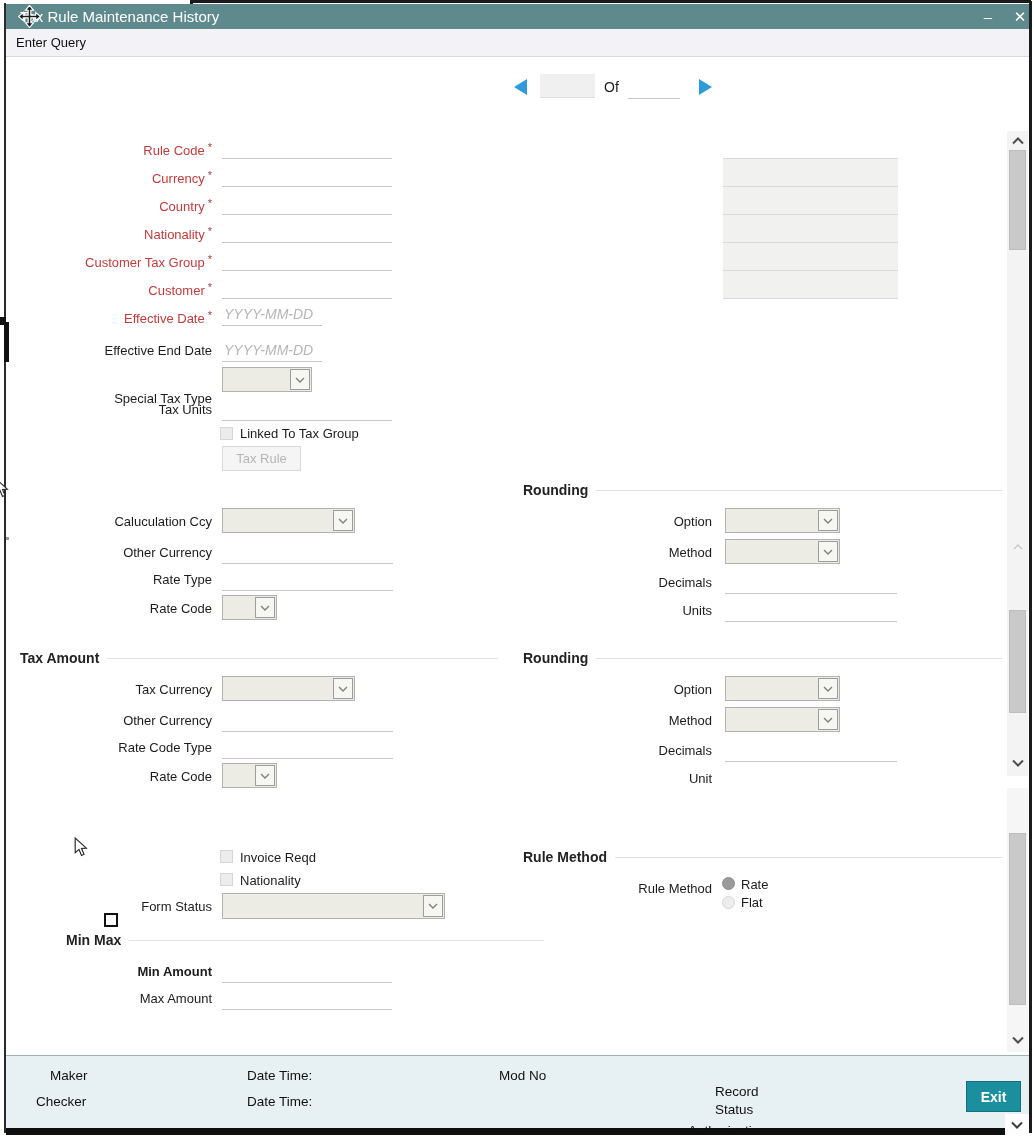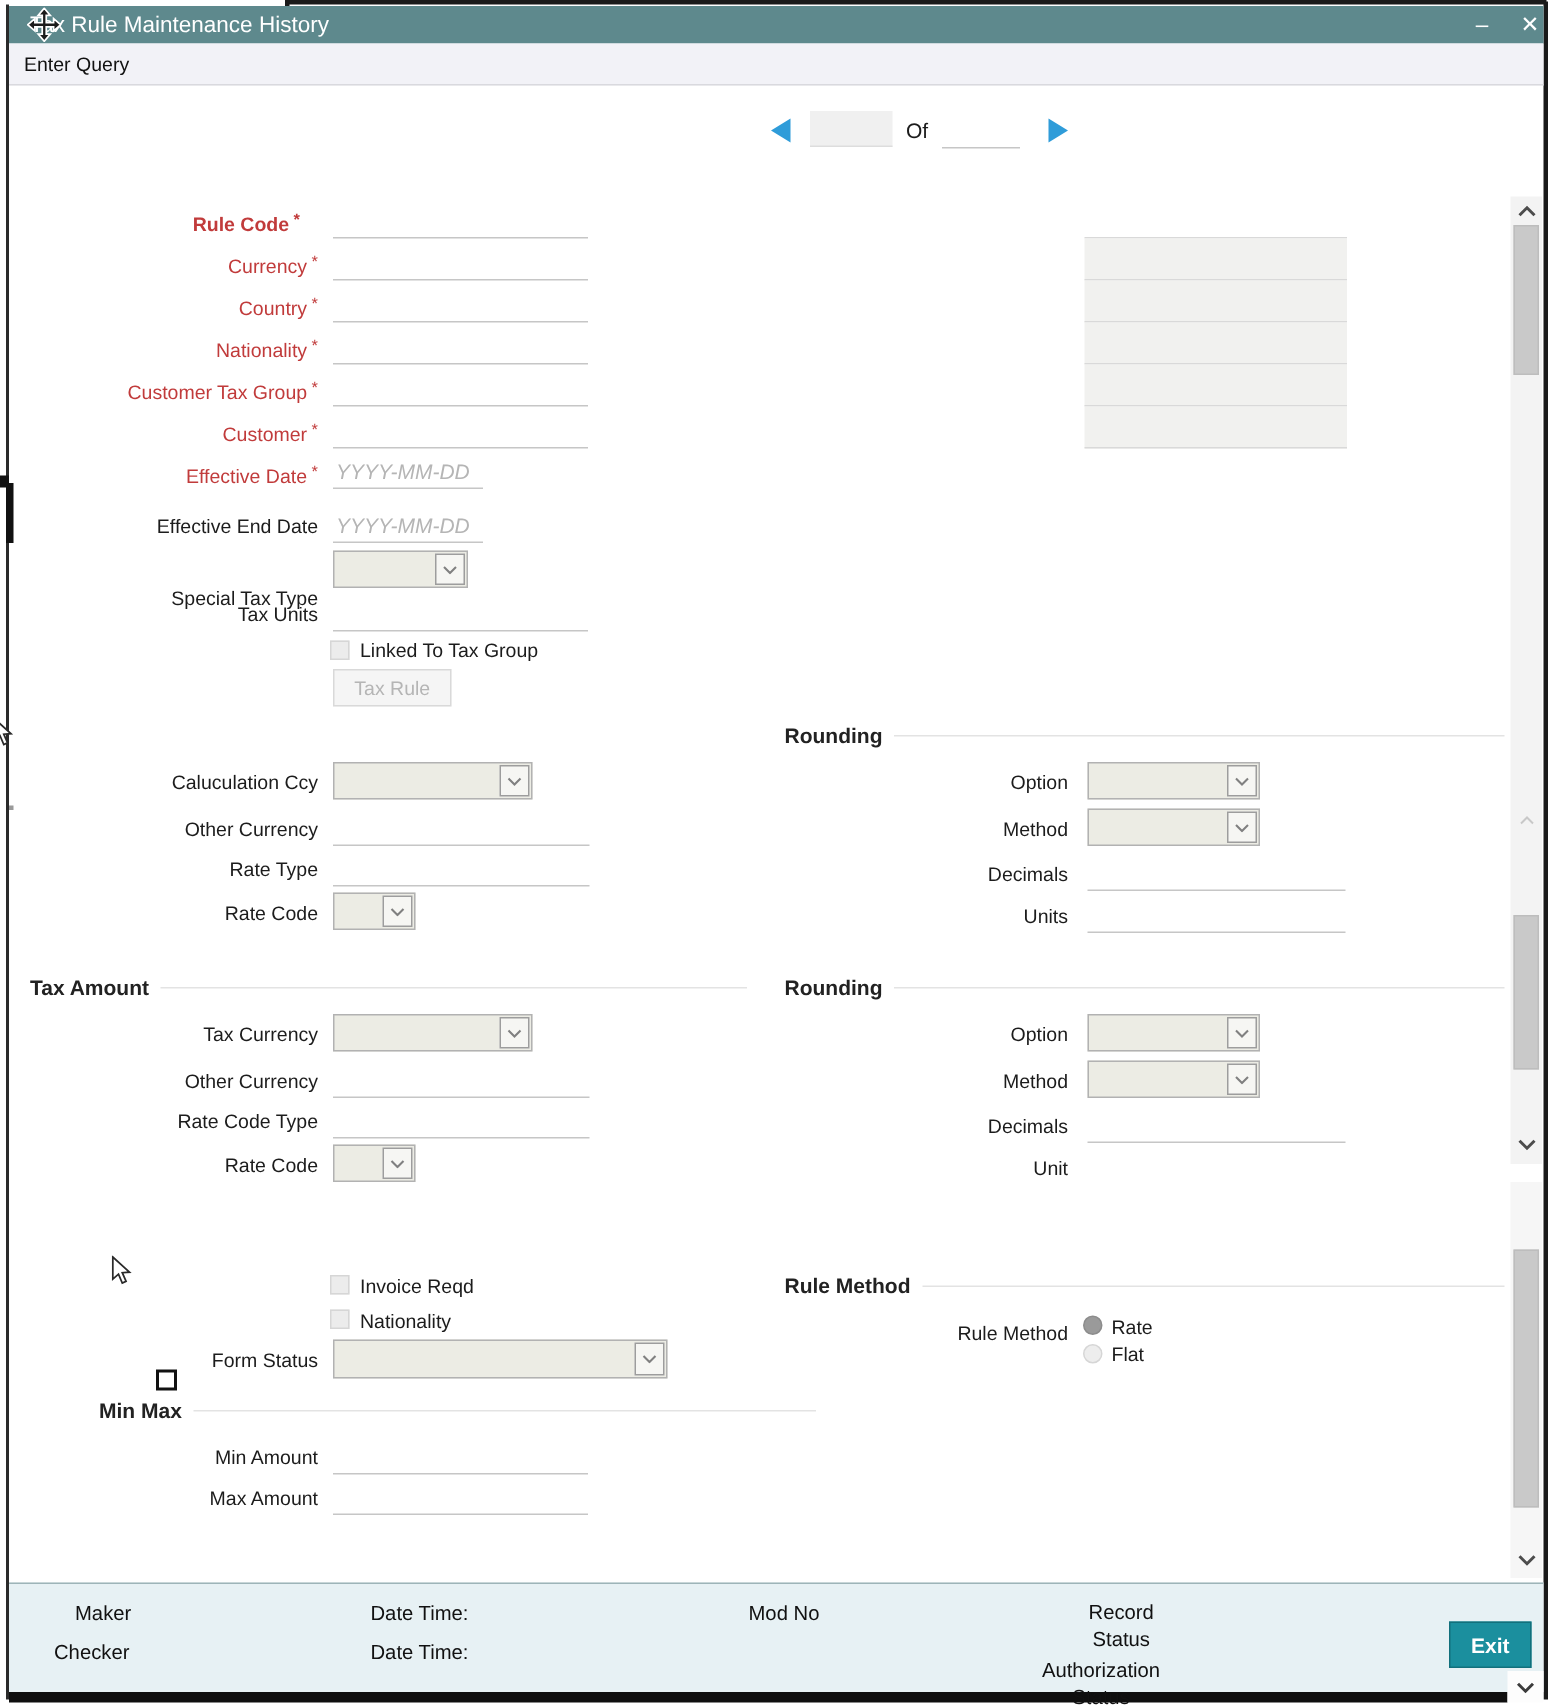--- a/index.html
+++ b/index.html
@@ -27,21 +27,21 @@
   .sb-arrow{position:absolute;left:1008px;width:19px;height:16px;display:flex;align-items:center;justify-content:center;}
   .titlebar{position:absolute;left:6px;top:4px;width:1023px;height:25px;background:#5e898d;}
   .title-txt{position:absolute;left:14px;top:0;line-height:25px;font-size:15px;color:#fff;white-space:nowrap;}
   .win-btn{position:absolute;top:0;width:24px;height:25px;color:#fff;font-size:15px;text-align:center;line-height:25px;cursor:default;}
   .toolbar{position:absolute;left:6px;top:29px;width:1023px;height:28px;background:#f2f2f7;border-bottom:1px solid #d9d9de;box-sizing:border-box;}
   .toolbar-txt{position:absolute;left:10px;top:0;line-height:27px;font-size:13px;color:#111;}
   .tri-l{width:0;height:0;border-top:8px solid transparent;border-bottom:8px solid transparent;border-right:13px solid #2f9cd9;}
   .tri-r{width:0;height:0;border-top:8px solid transparent;border-bottom:8px solid transparent;border-left:13px solid #2f9cd9;}
   .footer{position:absolute;left:6px;top:1055px;width:1023px;height:73px;background:#e7f1f4;border-top:1px solid #9db4b8;box-sizing:border-box;}
   .f-lbl{position:absolute;font-size:13.5px;color:#111;white-space:nowrap;}
-  .f-wrap{position:absolute;font-size:13.5px;color:#111;text-align:center;line-height:18px;}
+  .f-wrap{position:absolute;font-size:13.5px;color:#111;text-align:left;line-height:18px;margin-top:17px;}
   .exit-btn{position:absolute;left:966px;top:1081px;width:55px;height:31px;background:#1b8f9e;border:1px solid #12707c;
             color:#fff;font-weight:bold;font-size:14px;font-family:inherit;}
   .btn-dis{position:absolute;background:#f5f5f5;border:1px solid #d9d9d9;color:#b5b5b5;font-size:13px;font-family:inherit;}
 </style>
 </head>
 <body>
 
 <div class="screen">
 
   <div class="abs" style="left:190px;top:0;width:841px;height:3px;background:#1a1a1a;"></div>
@@ -71,21 +71,21 @@
   <div class="abs" style="left:514px;top:79px;">
       <div class="tri-l"></div>
     </div>
   <div class="abs" style="left:540px;top:74px;width:55px;height:23px;background:#f0f0f0;border-bottom:1px solid #ddd;"></div>
   <span class="lbl" style="left:604px;top:78px;font-size:14px;">Of</span>
   <div class="ul-input" style="left:628px;top:76px;width:52px;"></div>
   <div class="abs" style="left:699px;top:79px;">
       <div class="tri-r"></div>
     </div>
 
-  <div class="lbl r req" style="left:8px;top:138px;width:192px;font-weight:bold;"><span>Rule Code</span><span class="star">*</span></div>
+  <div class="lbl r req" style="left:20px;top:138px;width:192px;"><span>Rule Code</span><span class="star">*</span></div>
   <div class="ul-input" style="left:222px;top:136px;width:170px;"></div>
   <div class="lbl r req" style="left:20px;top:166px;width:192px;"><span>Currency</span><span class="star">*</span></div>
   <div class="ul-input" style="left:222px;top:164px;width:170px;"></div>
   <div class="lbl r req" style="left:20px;top:194px;width:192px;"><span>Country</span><span class="star">*</span></div>
   <div class="ul-input" style="left:222px;top:192px;width:170px;"></div>
   <div class="lbl r req" style="left:20px;top:222px;width:192px;"><span>Nationality</span><span class="star">*</span></div>
   <div class="ul-input" style="left:222px;top:220px;width:170px;"></div>
   <div class="lbl r req" style="left:20px;top:250px;width:192px;"><span>Customer Tax Group</span><span class="star">*</span></div>
   <div class="ul-input" style="left:222px;top:248px;width:170px;"></div>
   <div class="lbl r req" style="left:20px;top:278px;width:192px;"><span>Customer</span><span class="star">*</span></div>
@@ -248,21 +248,21 @@
   <div class="lbl r" style="left:520px;top:880px;width:192px;"><span>Rule Method</span></div>
   <span class="radio" style="left:722px;top:877px;background:#9a9a9a;border:1px solid #8c8c8c;"></span>
   <span class="lbl" style="left:741px;top:876px;">Rate</span>
   <span class="radio" style="left:722px;top:896px;background:#ededed;border:1px solid #d6d6d6;"></span>
   <span class="lbl" style="left:741px;top:894px;">Flat</span>
 
   <div class="sec" style="left:20px;top:932px;width:478px;margin-left:46px;">
     <span class="sec-t">Min Max</span>
       <span class="sec-rule"></span>
   </div>
-  <div class="lbl r" style="left:20px;top:963px;width:192px;"><span>Min Amount</span></div>
+  <div class="lbl r" style="left:20px;top:963px;width:192px;font-weight:bold;"><span>Min Amount</span></div>
   <div class="ul-input" style="left:222px;top:960px;width:170px;"></div>
   <div class="lbl r" style="left:20px;top:990px;width:192px;"><span>Max Amount</span></div>
   <div class="ul-input" style="left:222px;top:987px;width:170px;"></div>
 
   <div class="sb-track" style="top:131px;height:645px;"></div>
   <span class="sb-arrow" style="top:133px;">
     <svg width="12" height="8" viewBox="0 0 12 8">
         <polyline points="1,6.5 6,1.5 11,6.5" fill="none" stroke="#4d4d4d" stroke-width="2"></polyline>
       </svg>
   </span>

